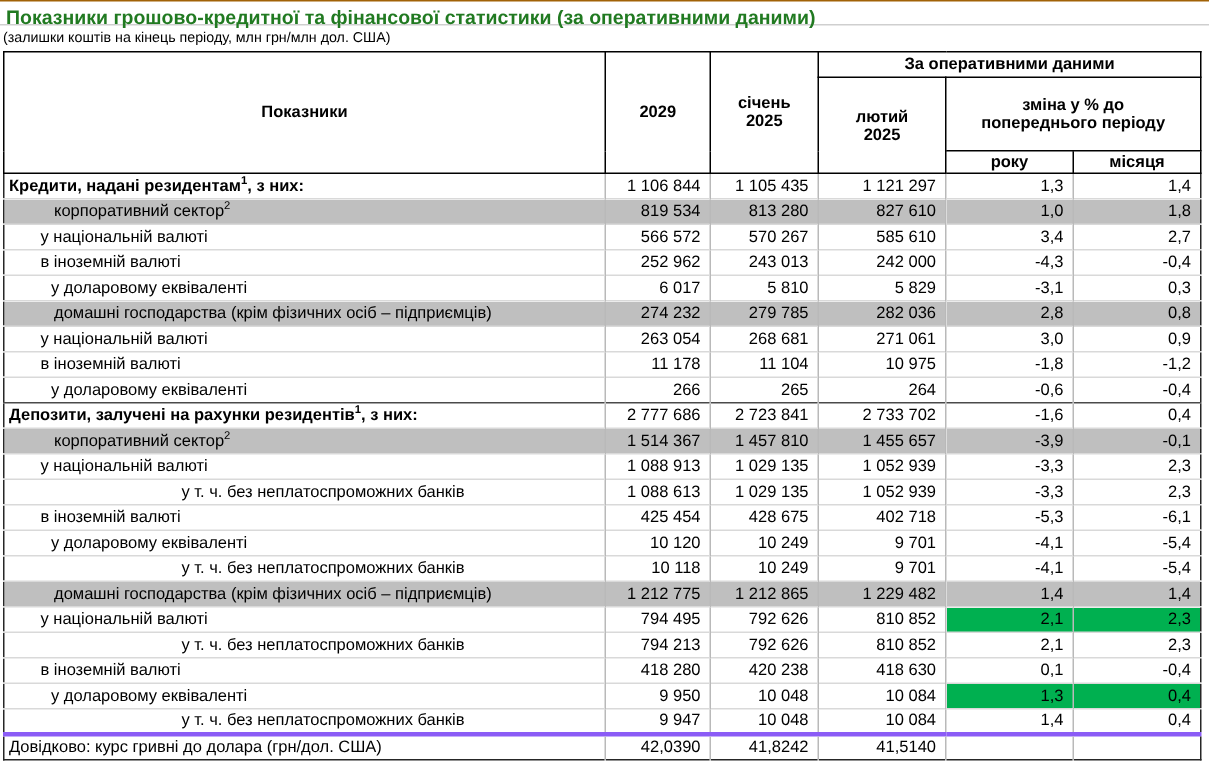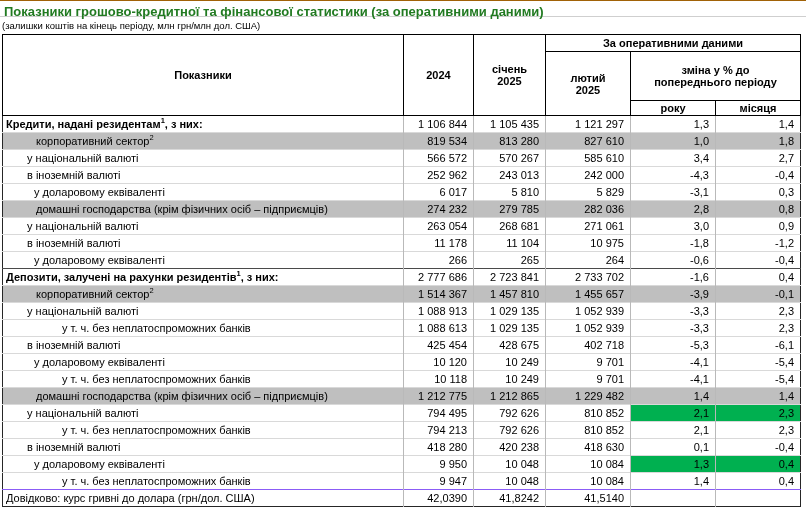--- a/index.html
+++ b/index.html
@@ -42,47 +42,47 @@
     border-top:1px solid #d9d9d9;padding:0;
     white-space:nowrap;overflow:hidden;
   }
   tbody td.lbl{text-align:left;border-left:none;}
   tbody td.num{text-align:right;padding-right:6px;}
   tbody td:last-child{border-right:none;}
   tbody tr.gray td{background:var(--row-gray);}
   tbody td.hl{background:var(--hl-green);}
   tbody tr.section td{border-top:1px solid #4a4a4a;}
   tbody tr.section td.lbl{font-weight:bold;}
-  tbody tr.topline td{border-top:1px solid #8b5cf6;}
+  tbody tr.topline td{border-top:3px solid #8b5cf6;}
   .ind0{padding-left:3px}
   .ind1{padding-left:33px}
   .ind2{padding-left:24px}
   .ind3{padding-left:31px}
-  .ind4{padding-left:59px}
+  .ind4{padding-left:118px}
   sup{font-size:7.5px;line-height:0;}
 </style>
 </head>
 <body>
 
 <div class="title">Показники грошово-кредитної та фінансової статистики (за оперативними даними)</div>
 <div class="subtitle">(залишки коштів на кінець періоду, млн грн/млн дол. США)</div>
 
 <table class="stats">
   <colgroup>
     <col class="c0">
       <col class="c1">
       <col class="c2">
       <col class="c3">
       <col class="c4">
       <col class="c5">
   </colgroup>
   <thead>
     <tr class="hr1">
       <th rowspan="3">Показники</th>
-      <th rowspan="3">2024</th>
+      <th rowspan="3">2029</th>
       <th rowspan="3">
           <div class="wrapnarrow">січень 2025</div>
         </th>
       <th colspan="3">За оперативними даними</th>
     </tr>
     <tr class="hr2">
       <th rowspan="2">
           <div class="wrapnarrow">лютий 2025</div>
         </th>
       <th colspan="2">

